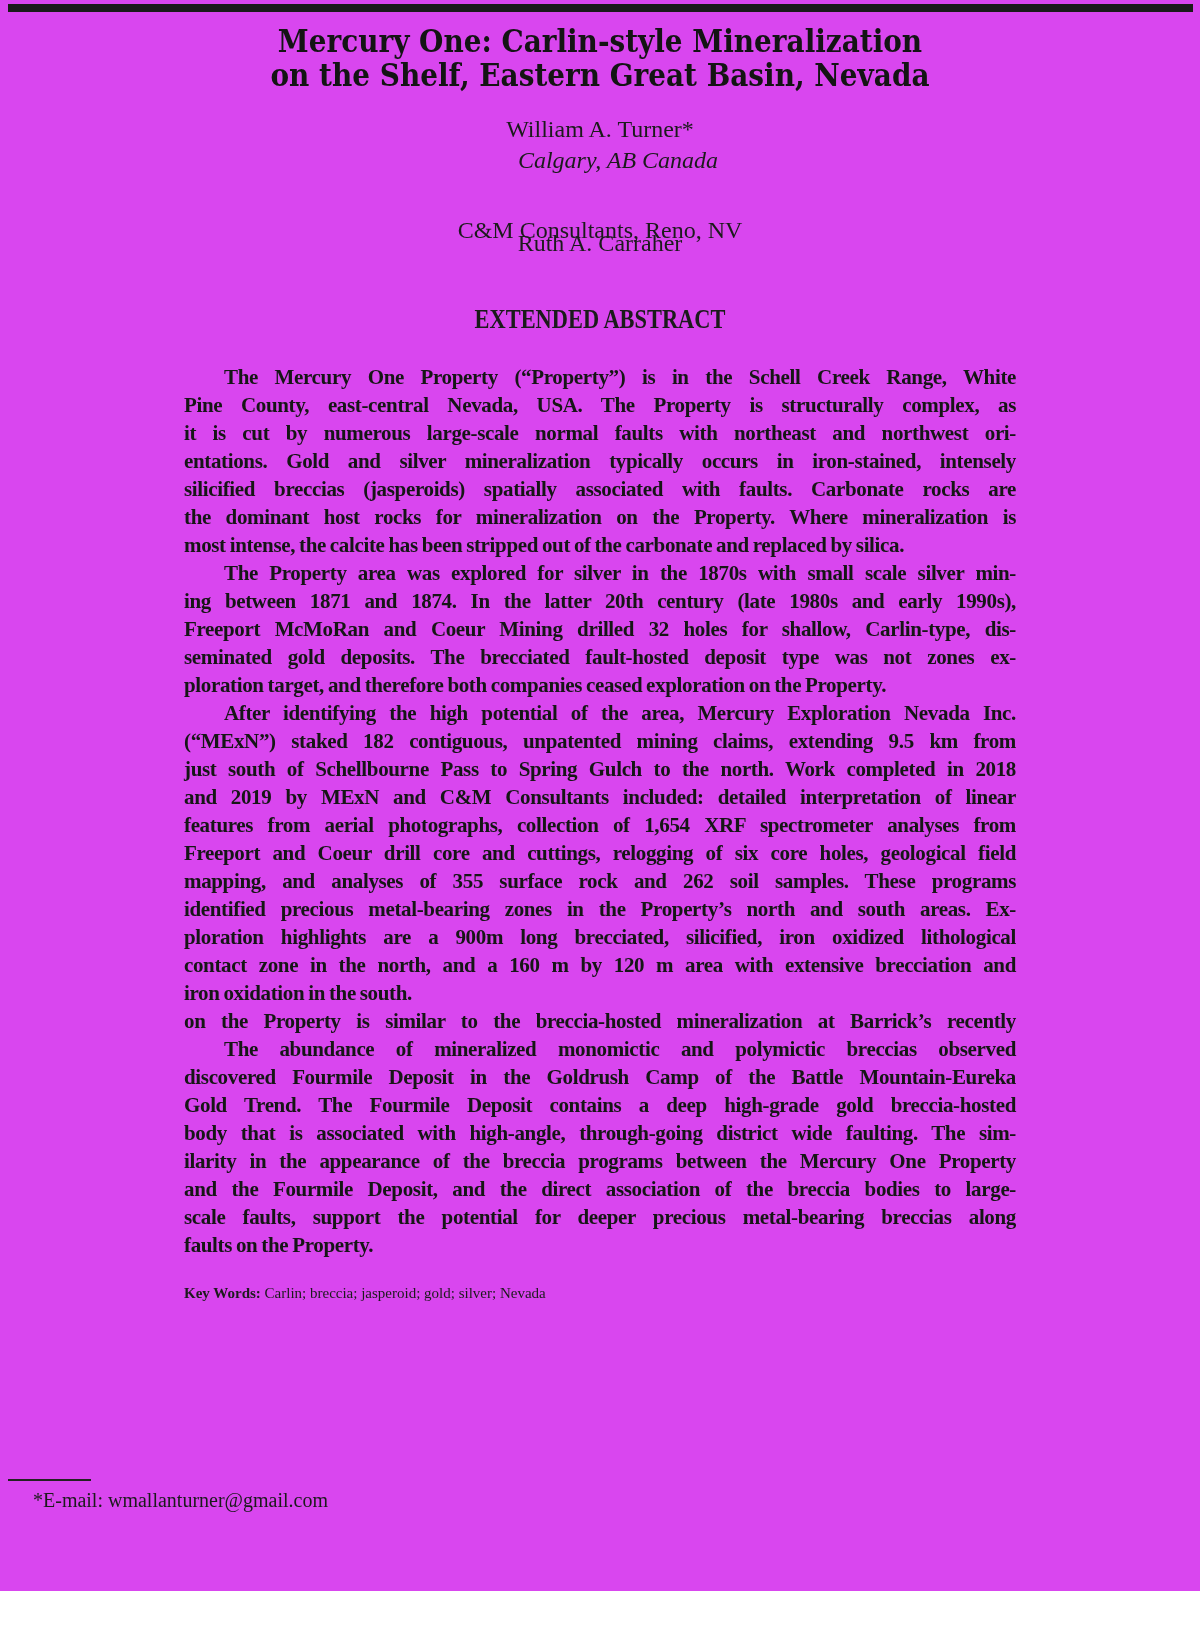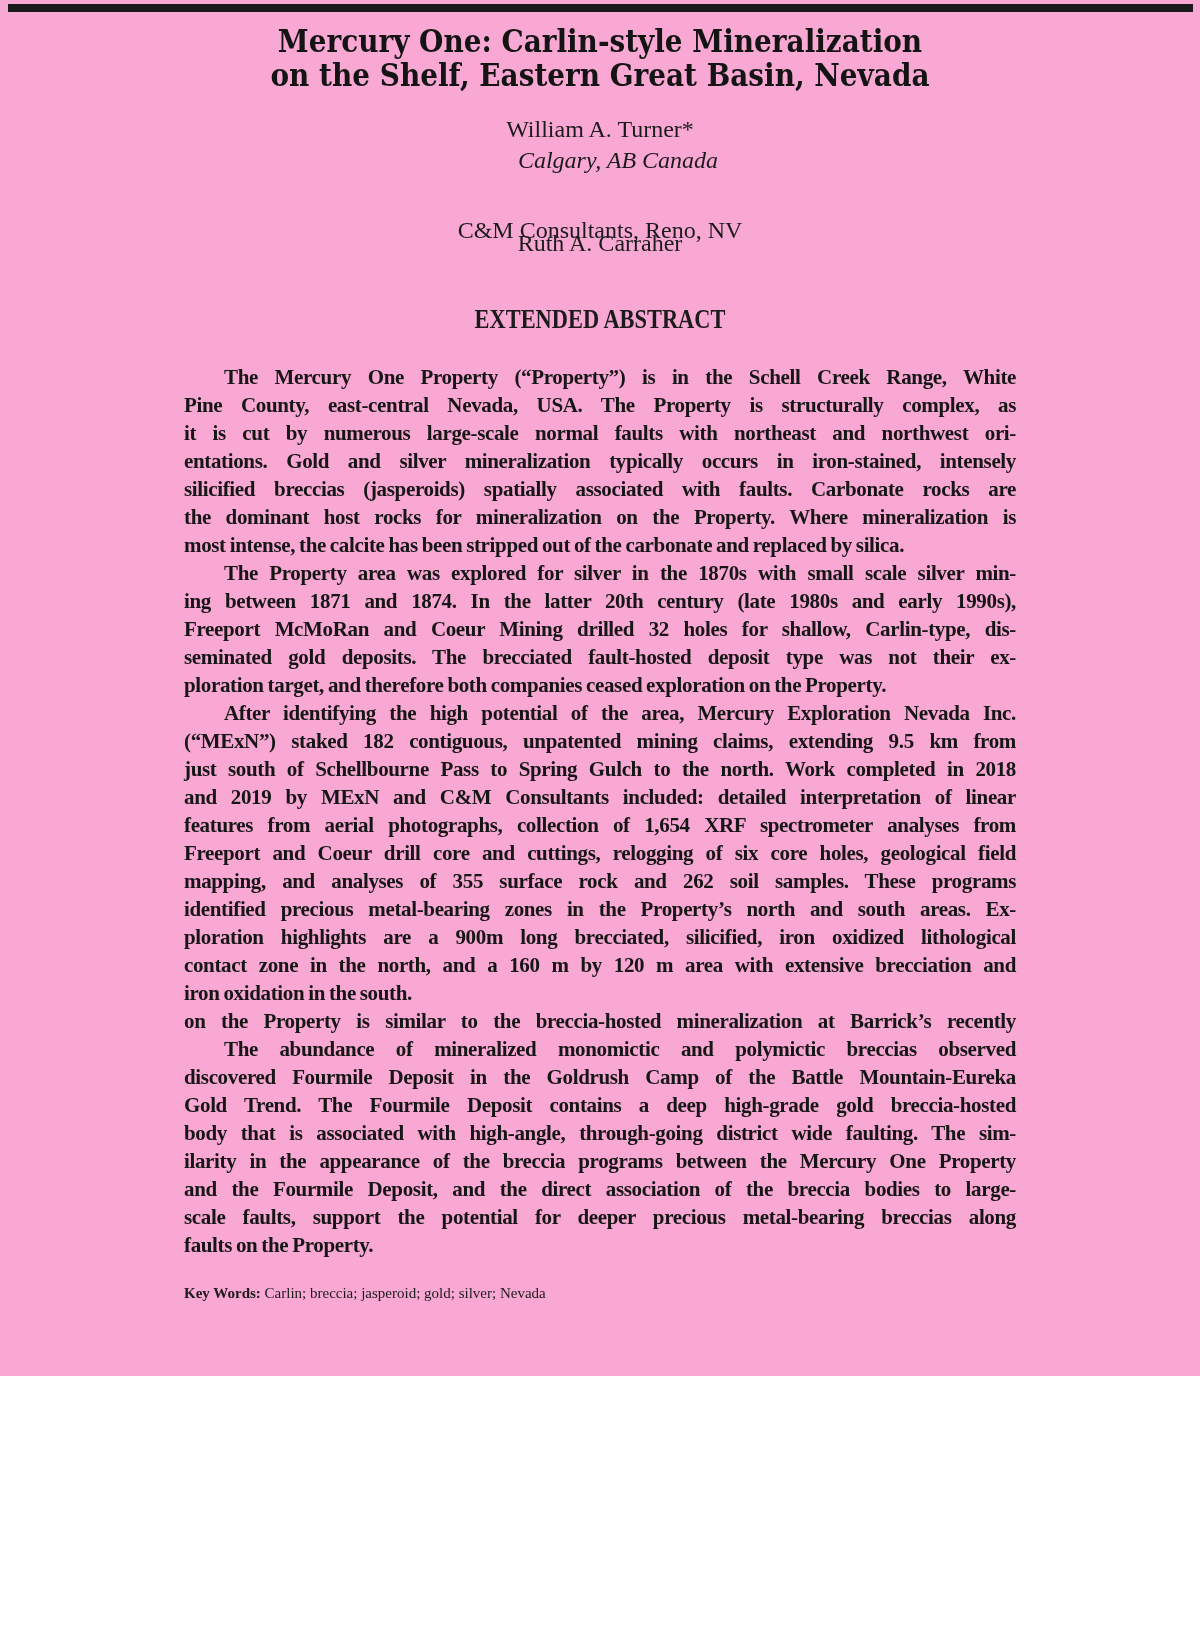--- a/index.html
+++ b/index.html
@@ -1,20 +1,20 @@
 <!DOCTYPE html>
 <html><head>
 <meta charset="utf-8">
 <style>
   html, body { margin: 0; padding: 0; background: #ffffff; }
   .page {
     position: relative;
     width: 1200px;
-    height: 1376px;
-    background: #f9a8d4;
+    height: 1591px;
+    background: #d946ef;
     color: #1b1b1b;
     font-family: "Liberation Serif", serif;
     overflow: hidden;
   }
 
   .top-rule {
     position: absolute;
     left: 8px; top: 4px;
     width: 1185px; height: 8px;
     background: #1a1a1a;
@@ -135,21 +135,21 @@
       <div class="para-line para-first">The Mercury One Property (“Property”) is in the Schell Creek Range, White</div>
       <div class="para-line">Pine County, east-central Nevada, USA. The Property is structurally complex, as</div>
       <div class="para-line">it is cut by numerous large-scale normal faults with northeast and northwest ori-</div>
       <div class="para-line">entations. Gold and silver mineralization typically occurs in iron-stained, intensely</div>
       <div class="para-line">silicified breccias (jasperoids) spatially associated with faults. Carbonate rocks are</div>
       <div class="para-line">the dominant host rocks for mineralization on the Property. Where mineralization is</div>
       <div class="para-line para-last">most intense, the calcite has been stripped out of the carbonate and replaced by silica.</div>
       <div class="para-line para-first">The Property area was explored for silver in the 1870s with small scale silver min-</div>
       <div class="para-line">ing between 1871 and 1874. In the latter 20th century (late 1980s and early 1990s),</div>
       <div class="para-line">Freeport McMoRan and Coeur Mining drilled 32 holes for shallow, Carlin-type, dis-</div>
-      <div class="para-line">seminated gold deposits. The brecciated fault-hosted deposit type was not their ex-</div>
+      <div class="para-line">seminated gold deposits. The brecciated fault-hosted deposit type was not zones ex-</div>
       <div class="para-line para-last">ploration target, and therefore both companies ceased exploration on the Property.</div>
       <div class="para-line para-first">After identifying the high potential of the area, Mercury Exploration Nevada Inc.</div>
       <div class="para-line">(“MExN”) staked 182 contiguous, unpatented mining claims, extending 9.5 km from</div>
       <div class="para-line">just south of Schellbourne Pass to Spring Gulch to the north. Work completed in 2018</div>
       <div class="para-line">and 2019 by MExN and C&amp;M Consultants included: detailed interpretation of linear</div>
       <div class="para-line">features from aerial photographs, collection of 1,654 XRF spectrometer analyses from</div>
       <div class="para-line">Freeport and Coeur drill core and cuttings, relogging of six core holes, geological field</div>
       <div class="para-line">mapping, and analyses of 355 surface rock and 262 soil samples. These programs</div>
       <div class="para-line">identified precious metal-bearing zones in the Property’s north and south areas. Ex-</div>
       <div class="para-line">ploration highlights are a 900m long brecciated, silicified, iron oxidized lithological</div>

